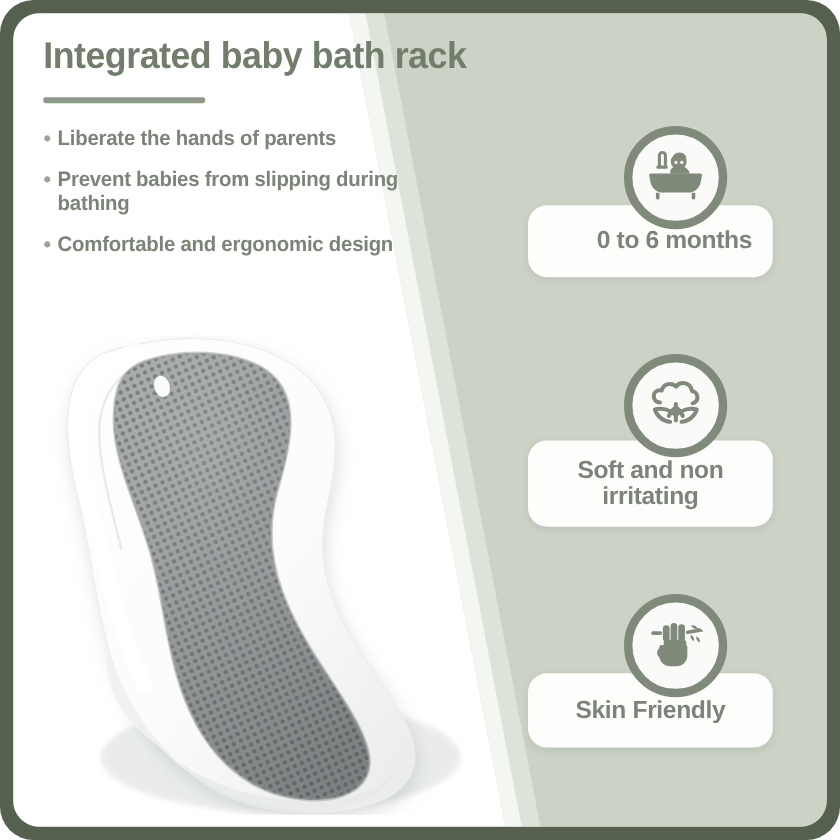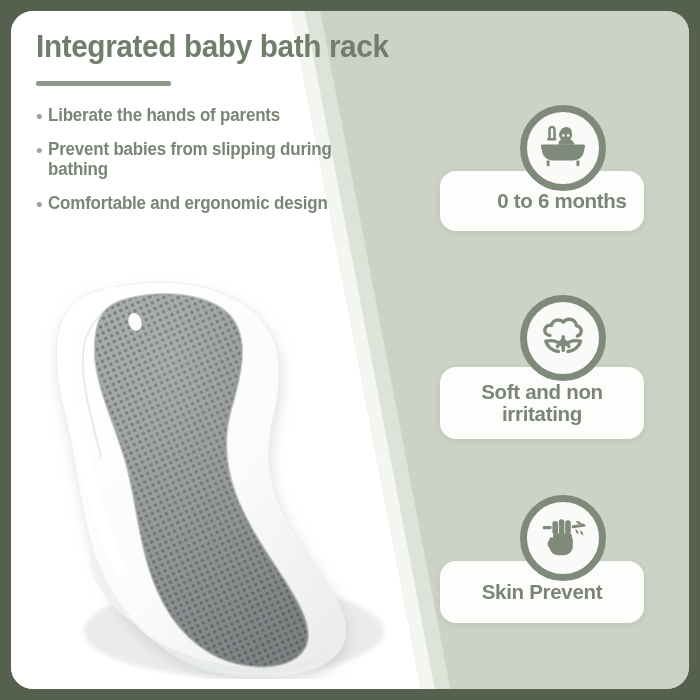--- a/index.html
+++ b/index.html
@@ -8,20 +8,21 @@
     padding: 0;
     background: #ffffff;
   }
   #stage {
     position: relative;
     width: 700px;
     height: 700px;
     overflow: hidden;
     font-family: "Liberation Sans", sans-serif;
     background: #56604f;
+    border-radius: 28px;
   }
 
   
   #card {
     position: absolute;
     left: 11px;
     top: 11px;
     width: 678px;
     height: 678px;
     border-radius: 22px;
@@ -348,21 +349,21 @@
             <path d="M25.2 22.6 C27.6 24.2 29.8 26.6 31.0 29.6"></path>
 
             <path d="M25.2 28.8 C20.4 24.6 13.6 22.8 7.8 24.2 c1.6 5.6 6.6 9.8 12.6 10.3"></path>
             <path d="M25.2 28.8 C30.0 24.6 36.8 22.8 42.6 24.2 c-1.6 5.6-6.6 9.8-12.6 10.3"></path>
           </svg>
         </div>
       </div>
 
       <div class="badge" id="badge-2">
         <div class="badge-plate">
-          <div class="badge-label">Skin Prevent</div>
+          <div class="badge-label">Skin Friendly</div>
         </div>
         <div class="badge-circle">
           <svg width="50" height="44" viewBox="0 0 50 44" xmlns="http://www.w3.org/2000/svg" fill="#7f8a7a">
 
             <rect x="14.4" y="5.0" width="5.6" height="13.6" rx="2.8"></rect>
             <rect x="20.8" y="3.2" width="5.6" height="15.4" rx="2.8"></rect>
             <rect x="27.2" y="4.2" width="5.6" height="14.4" rx="2.8"></rect>
 
             <rect x="15.0" y="17.2" width="19.0" height="5.8" rx="2.9"></rect>
 

